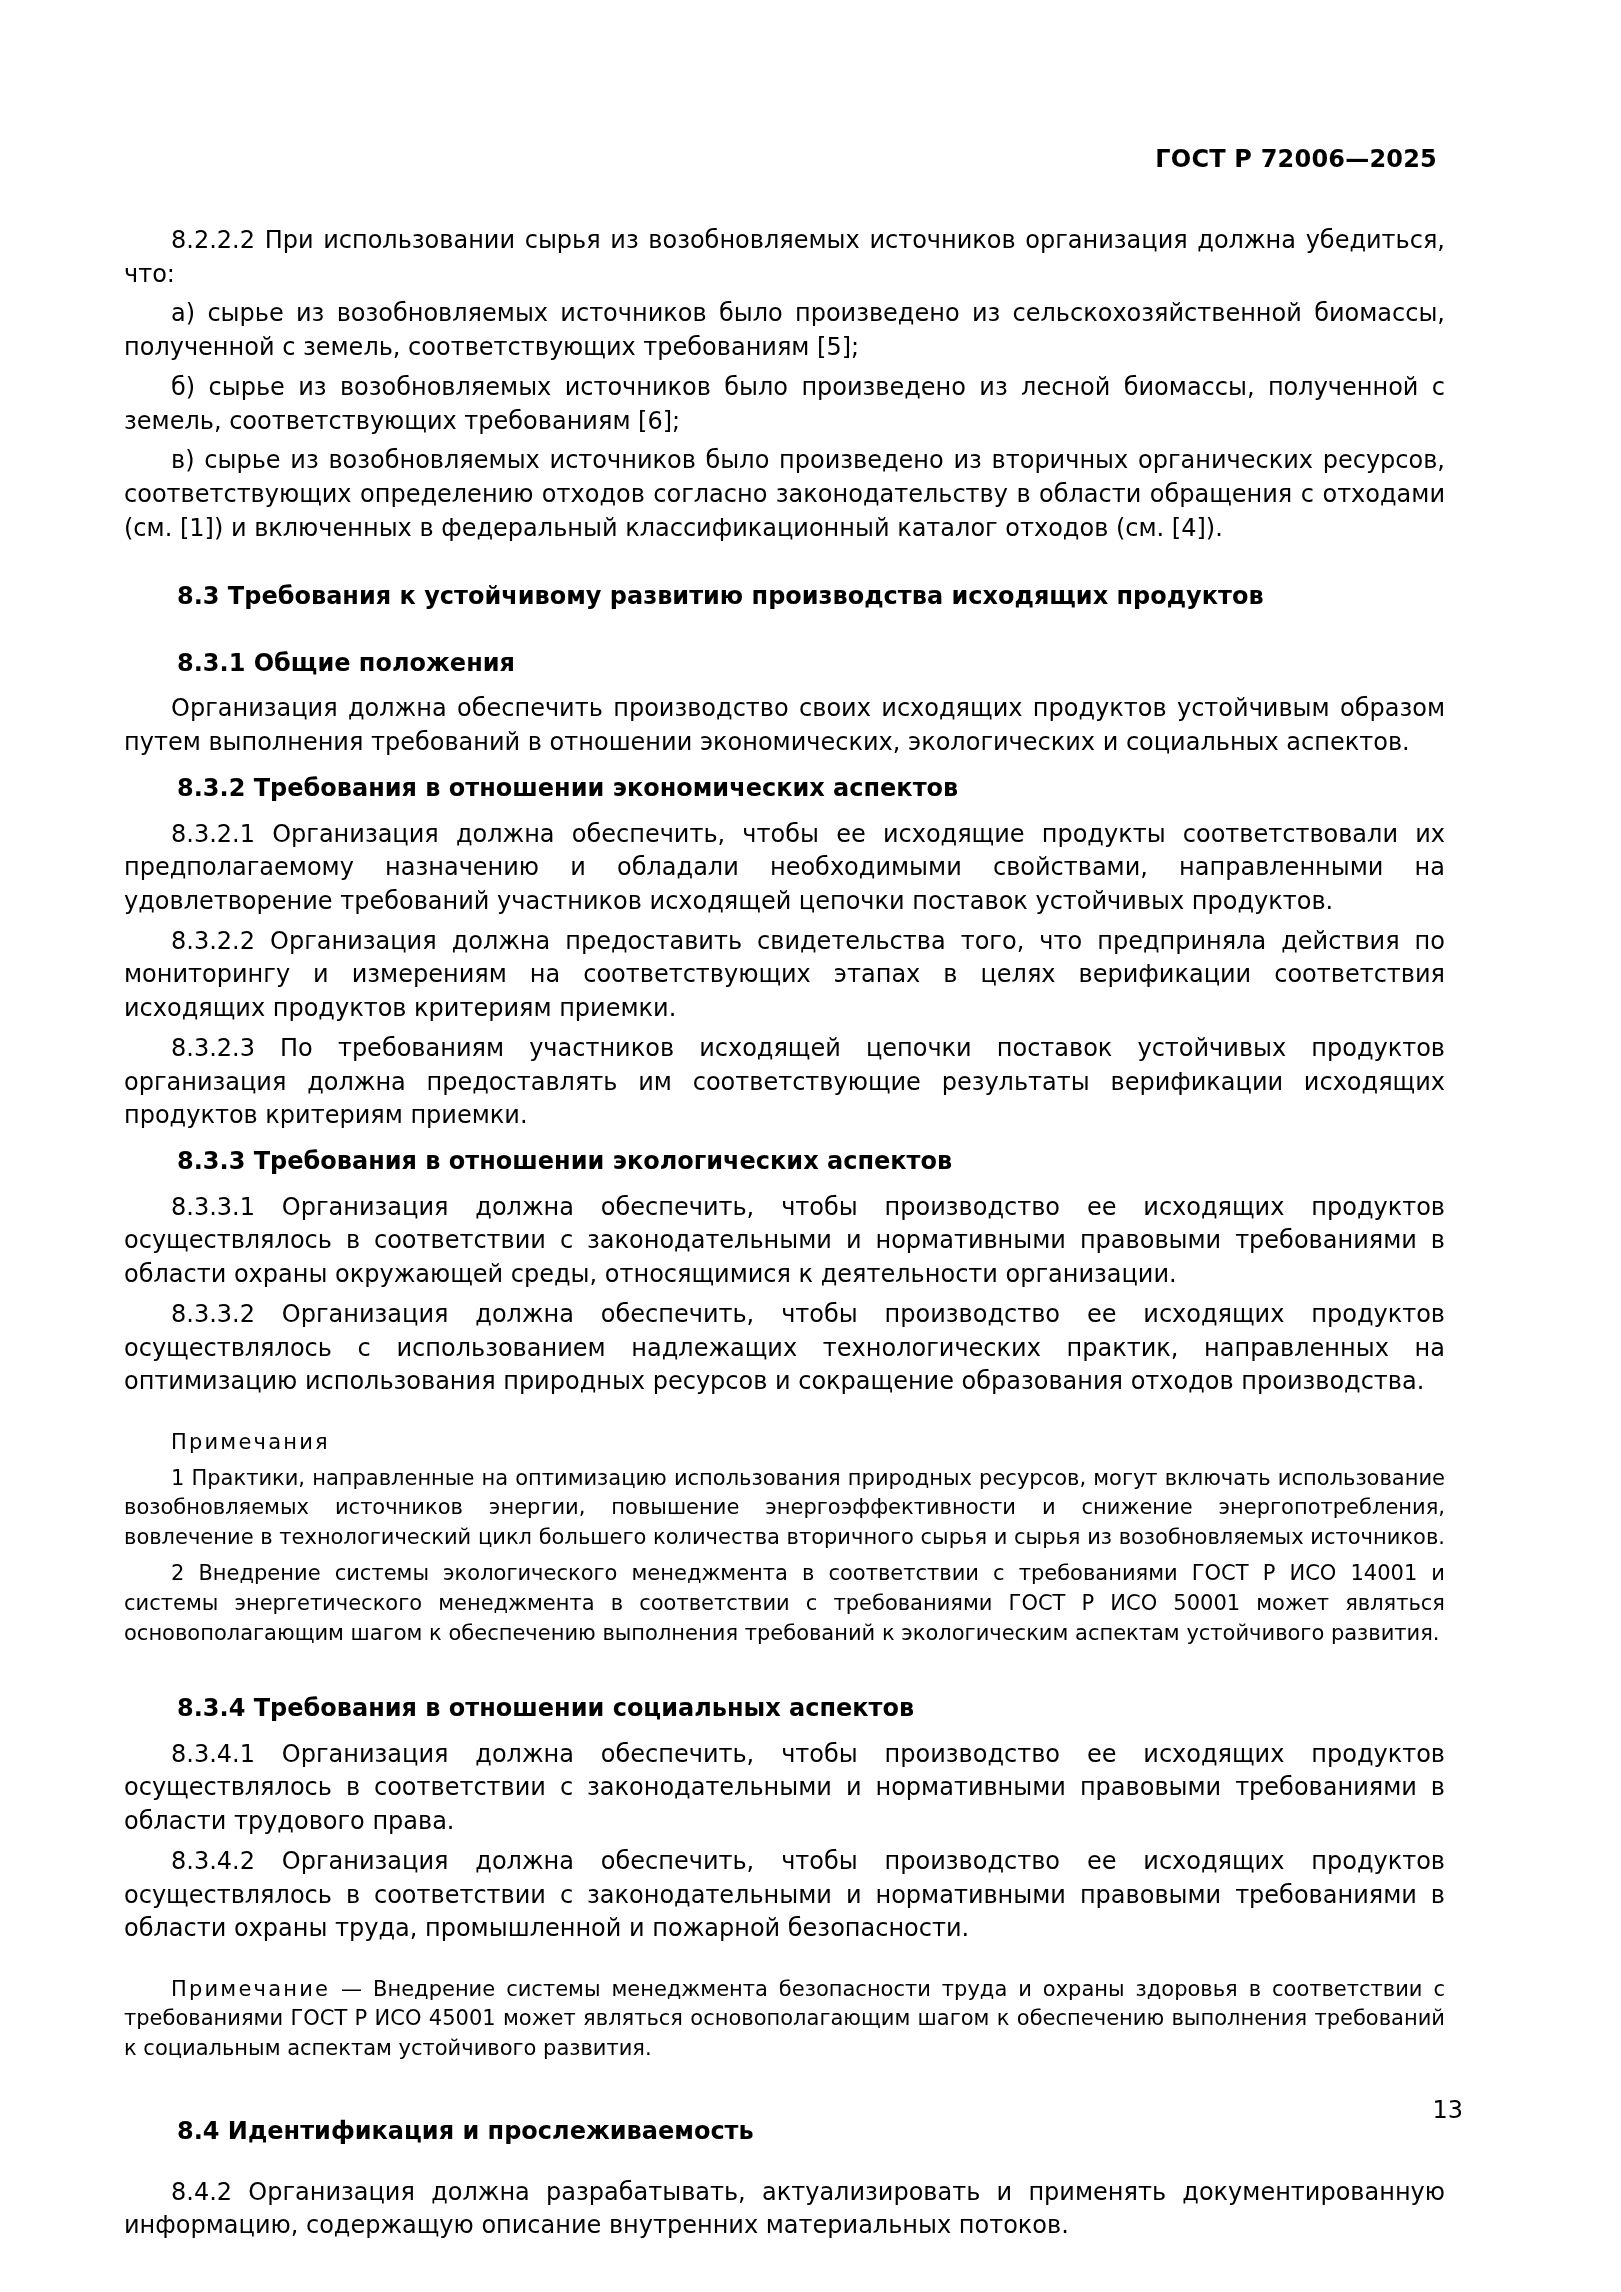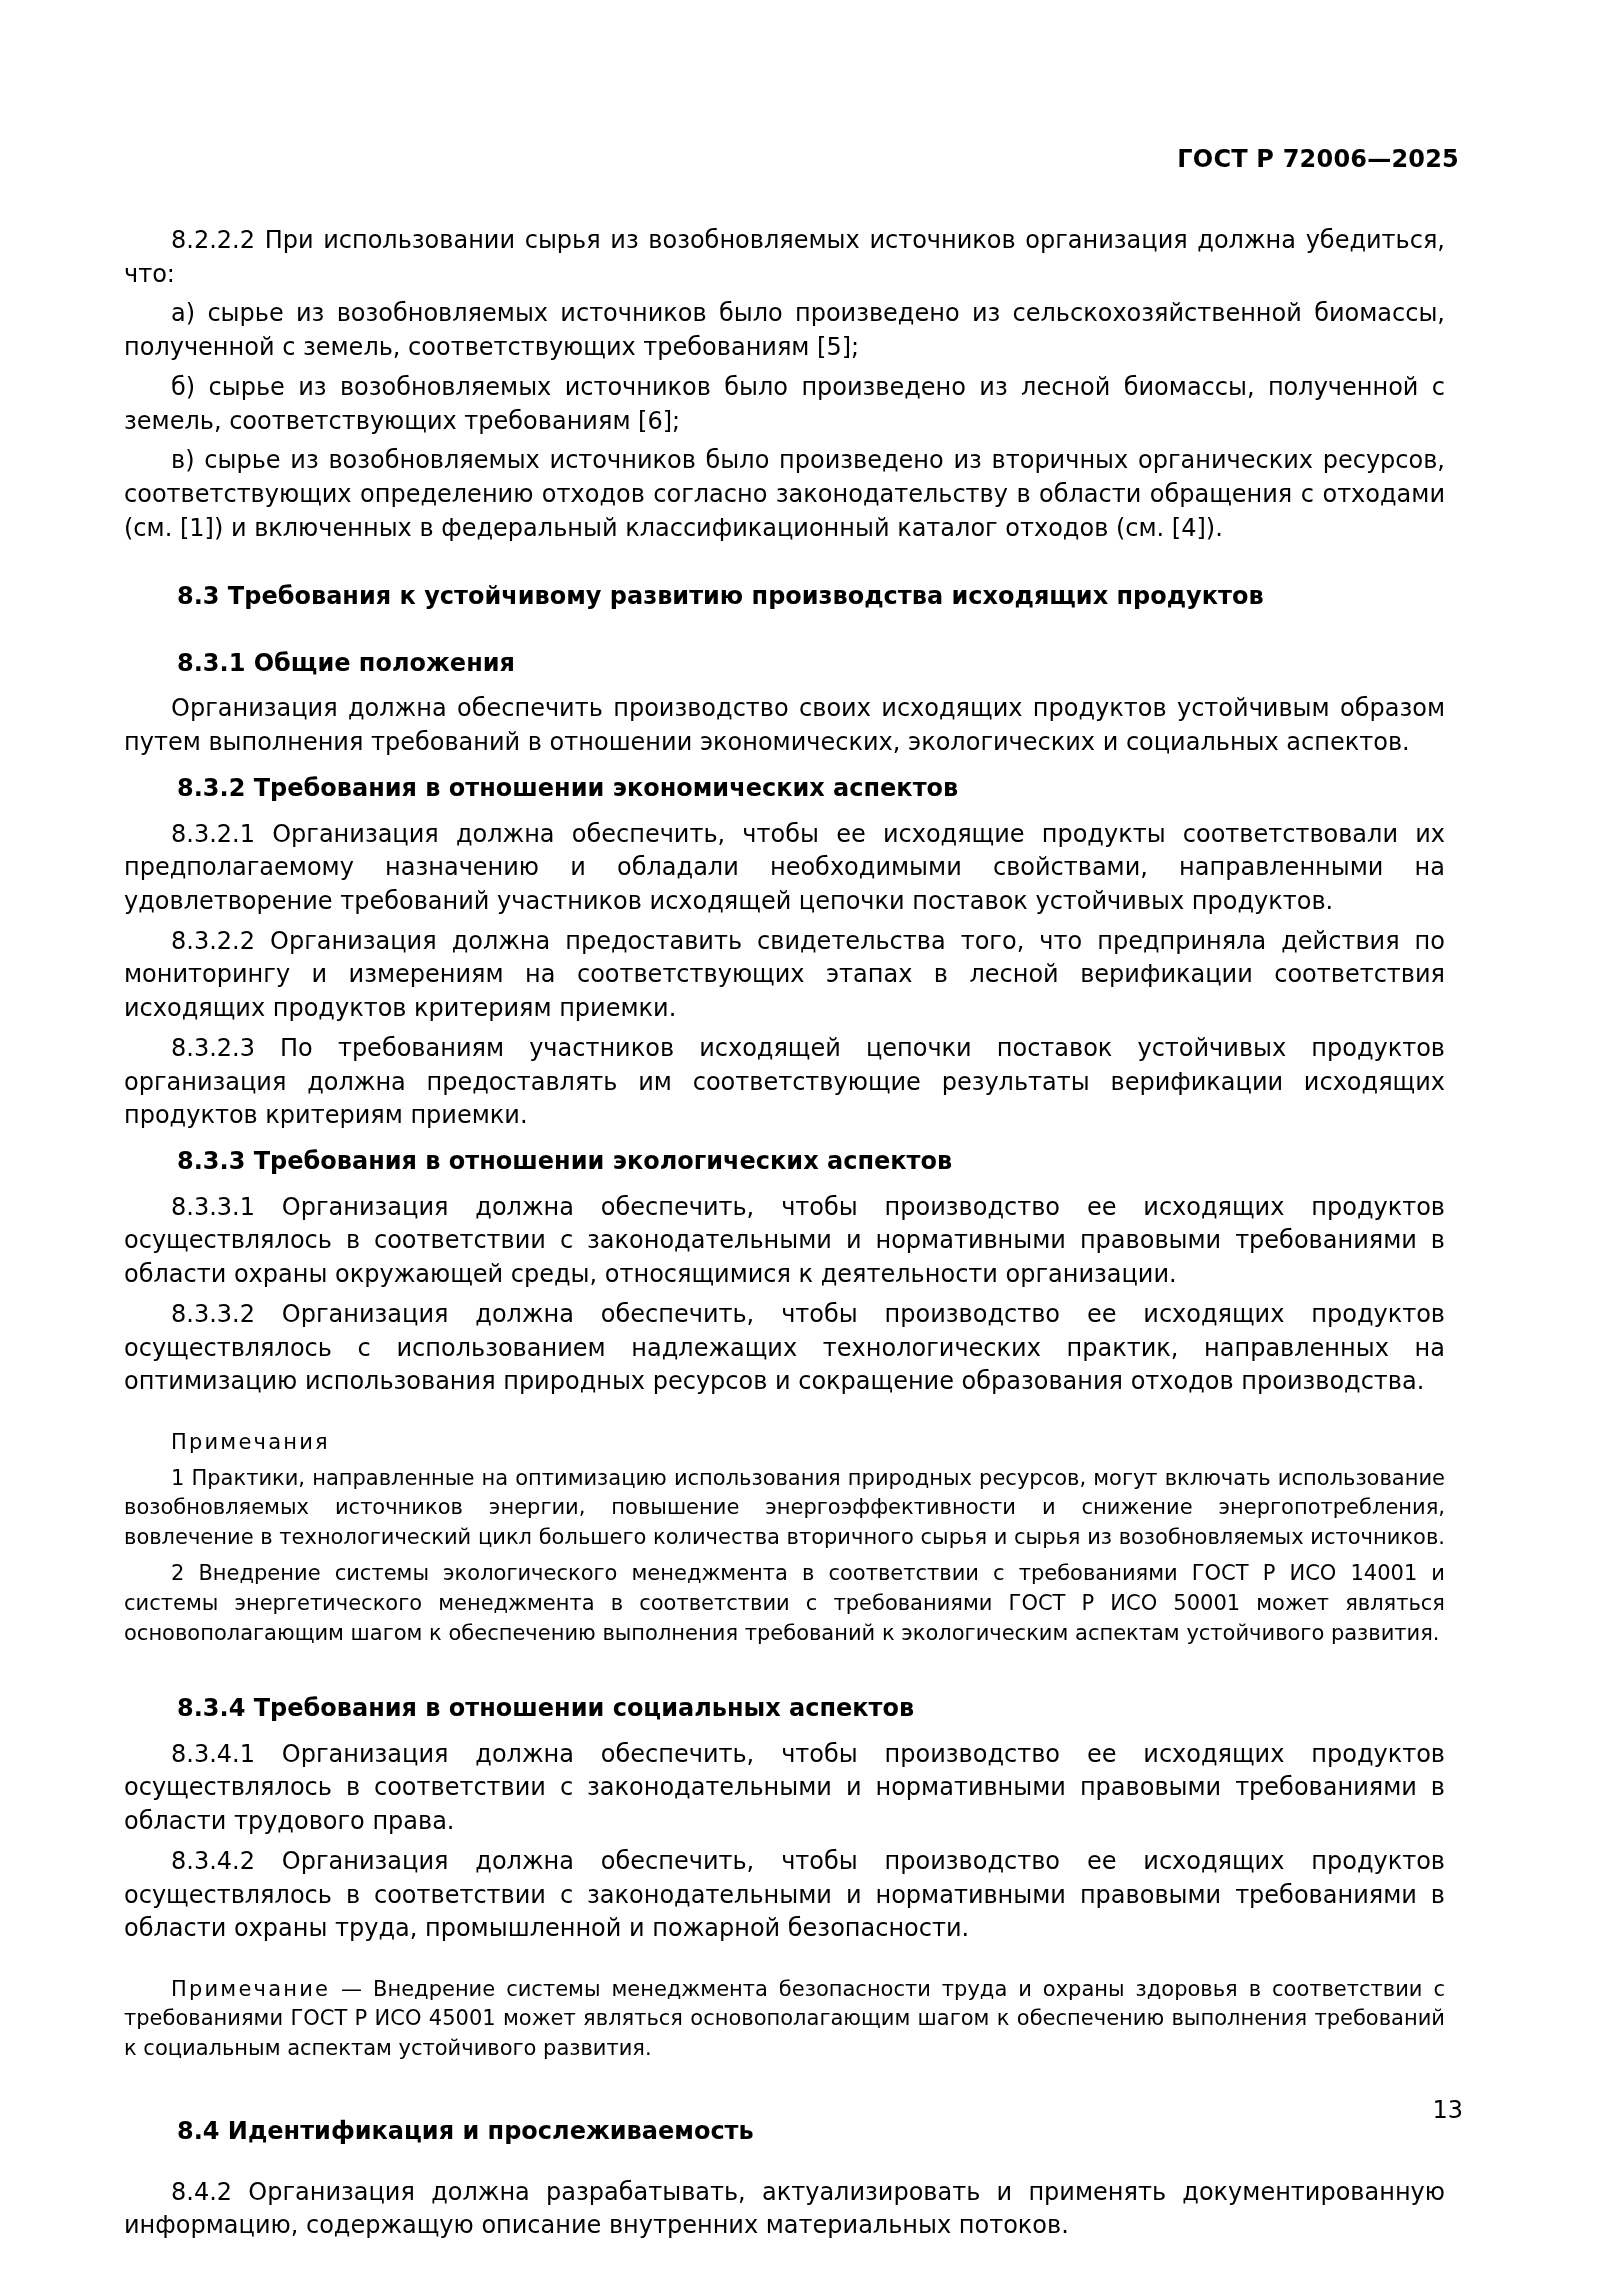--- a/index.html
+++ b/index.html
@@ -17,21 +17,21 @@
   .page {
     position: relative;
     width: 1621px;
     min-height: 2293px;
     box-sizing: border-box;
     padding: 0;
   }
   .header {
     position: absolute;
     top: 145px;
-    right: 162px;
+    right: 184px;
     font-size: 24px;
     font-weight: bold;
     letter-spacing: 0.2px;
     white-space: nowrap;
   }
   .content {
     position: absolute;
     top: 218px;
     left: 118px;
     width: 1333px;
@@ -95,21 +95,21 @@
     <p class="ind">б) сырье из возобновляемых источников было произведено из лесной биомассы, полученной с земель, соответствующих требованиям [6];</p>
     <p class="ind">в) сырье из возобновляемых источников было произведено из вторичных органических ресурсов, соответствующих определению отходов согласно законодательству в области обращения с отходами (см. [1]) и включенных в федеральный классификационный каталог отходов (см. [4]).</p>
 
     <div class="gap-md"></div>
     <h3>8.3 Требования к устойчивому развитию производства исходящих продуктов</h3>
     <div class="gap-sm"></div>
     <h3>8.3.1 Общие положения</h3>
     <p class="ind">Организация должна обеспечить производство своих исходящих продуктов устойчивым образом путем выполнения требований в отношении экономических, экологических и социальных аспектов.</p>
     <h3>8.3.2 Требования в отношении экономических аспектов</h3>
     <p class="ind">8.3.2.1 Организация должна обеспечить, чтобы ее исходящие продукты соответствовали их предполагаемому назначению и обладали необходимыми свойствами, направленными на удовлетворение требований участников исходящей цепочки поставок устойчивых продуктов.</p>
-    <p class="ind">8.3.2.2 Организация должна предоставить свидетельства того, что предприняла действия по мониторингу и измерениям на соответствующих этапах в лесной верификации соответствия исходящих продуктов критериям приемки.</p>
+    <p class="ind">8.3.2.2 Организация должна предоставить свидетельства того, что предприняла действия по мониторингу и измерениям на соответствующих этапах в целях верификации соответствия исходящих продуктов критериям приемки.</p>
     <p class="ind">8.3.2.3 По требованиям участников исходящей цепочки поставок устойчивых продуктов организация должна предоставлять им соответствующие результаты верификации исходящих продуктов критериям приемки.</p>
     <h3>8.3.3 Требования в отношении экологических аспектов</h3>
     <p class="ind">8.3.3.1 Организация должна обеспечить, чтобы производство ее исходящих продуктов осуществлялось в соответствии с законодательными и нормативными правовыми требованиями в области охраны окружающей среды, относящимися к деятельности организации.</p>
     <p class="ind">8.3.3.2 Организация должна обеспечить, чтобы производство ее исходящих продуктов осуществлялось с использованием надлежащих технологических практик, направленных на оптимизацию использования природных ресурсов и сокращение образования отходов производства.</p>
 
     <div class="gap-md"></div>
     <div class="note-block">
       <p class="note-title">Примечания</p>
       <p class="ind">1 Практики, направленные на оптимизацию использования природных ресурсов, могут включать использование возобновляемых источников энергии, повышение энергоэффективности и снижение энергопотребления, вовлечение в технологический цикл большего количества вторичного сырья и сырья из возобновляемых источников.</p>
       <p class="ind">2 Внедрение системы экологического менеджмента в соответствии с требованиями ГОСТ Р ИСО 14001 и системы энергетического менеджмента в соответствии с требованиями ГОСТ Р ИСО 50001 может являться основополагающим шагом к обеспечению выполнения требований к экологическим аспектам устойчивого развития.</p>

